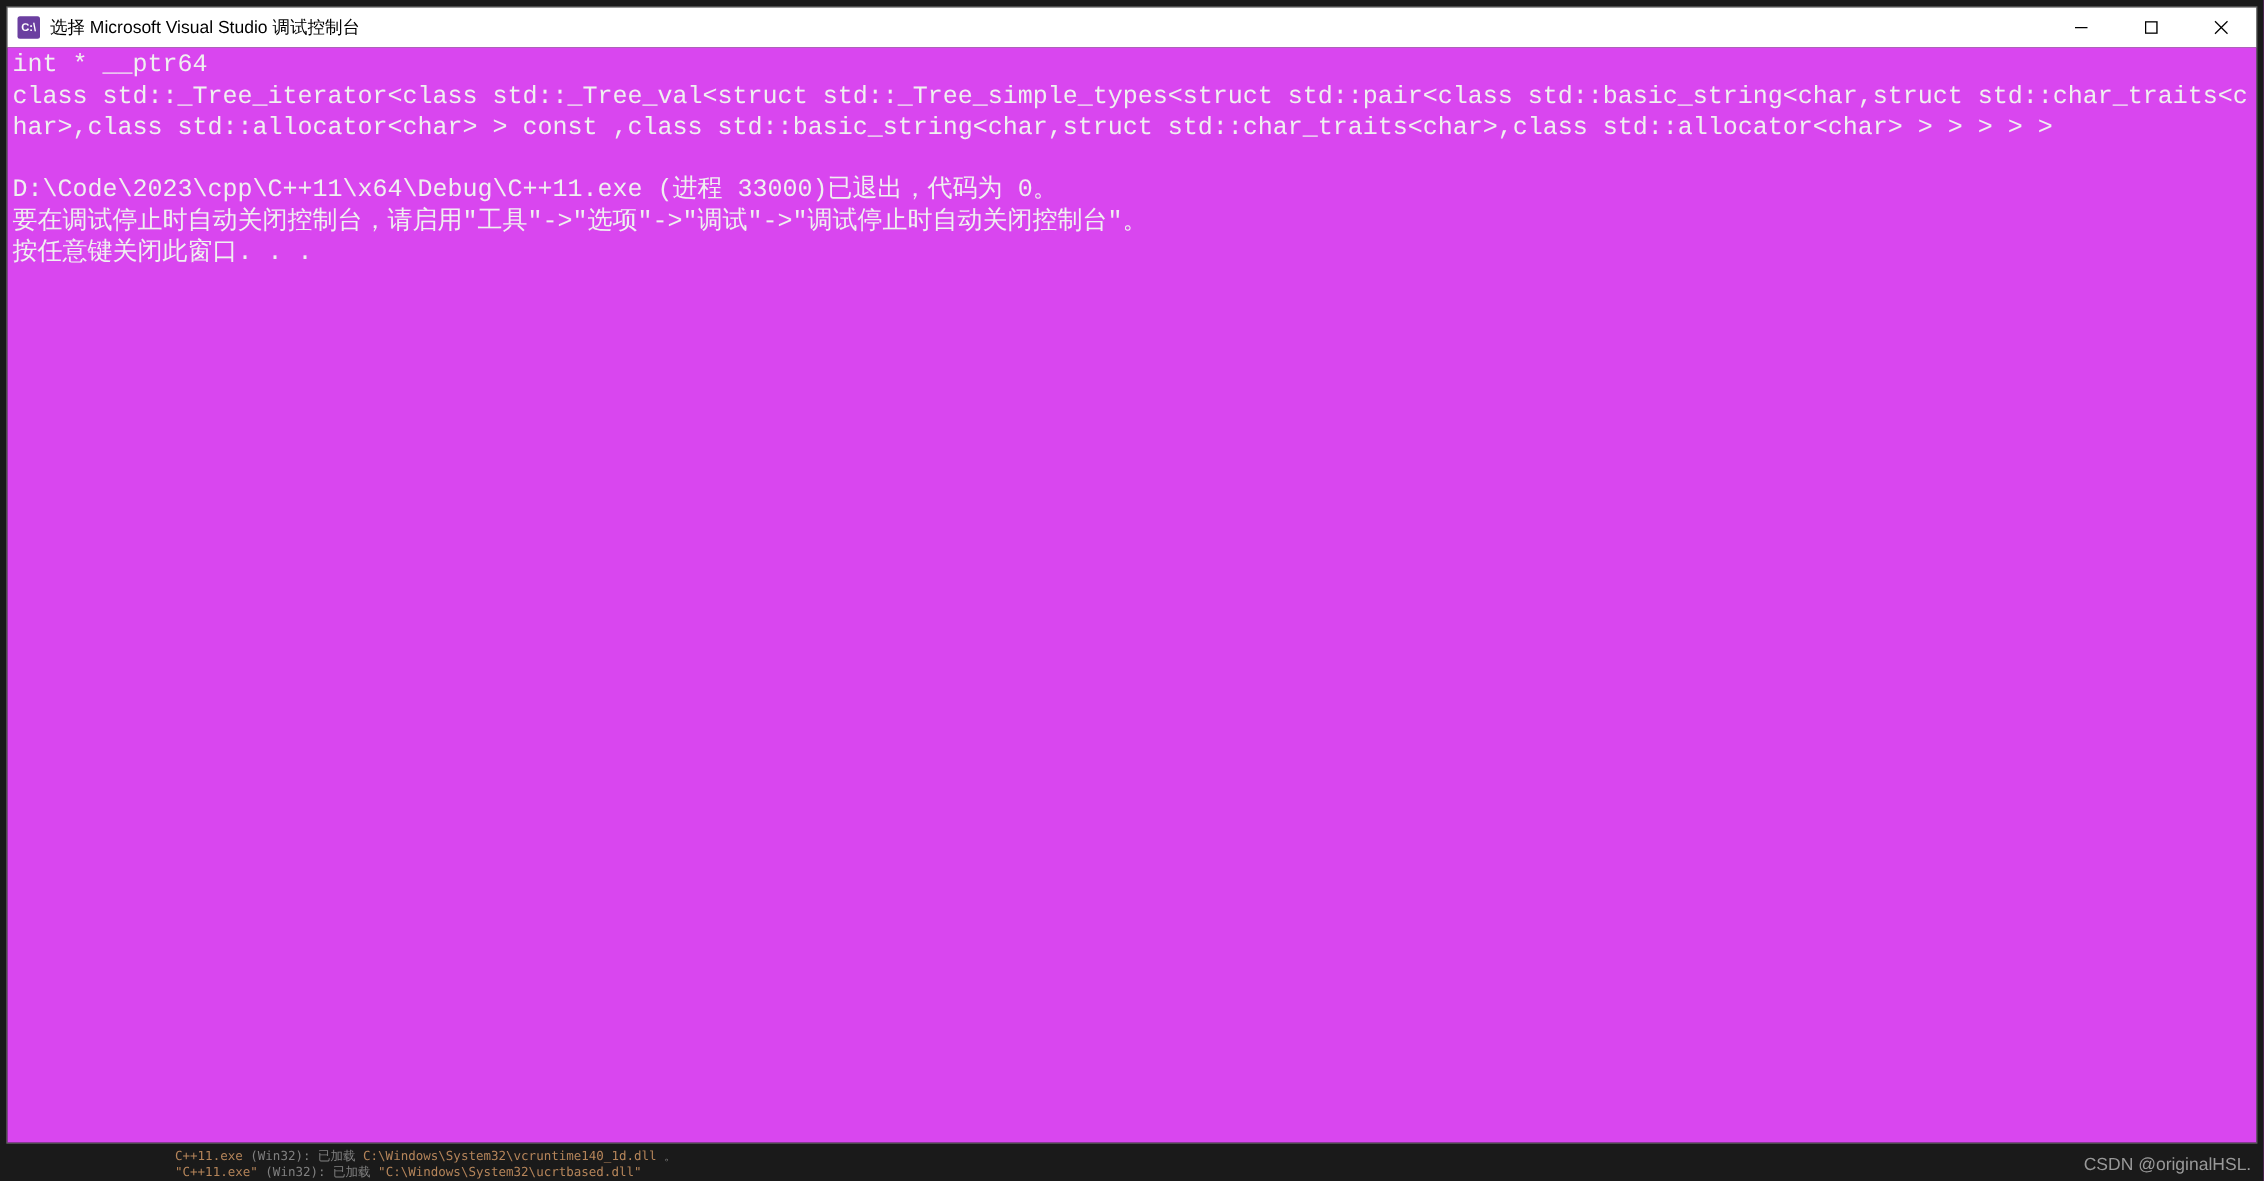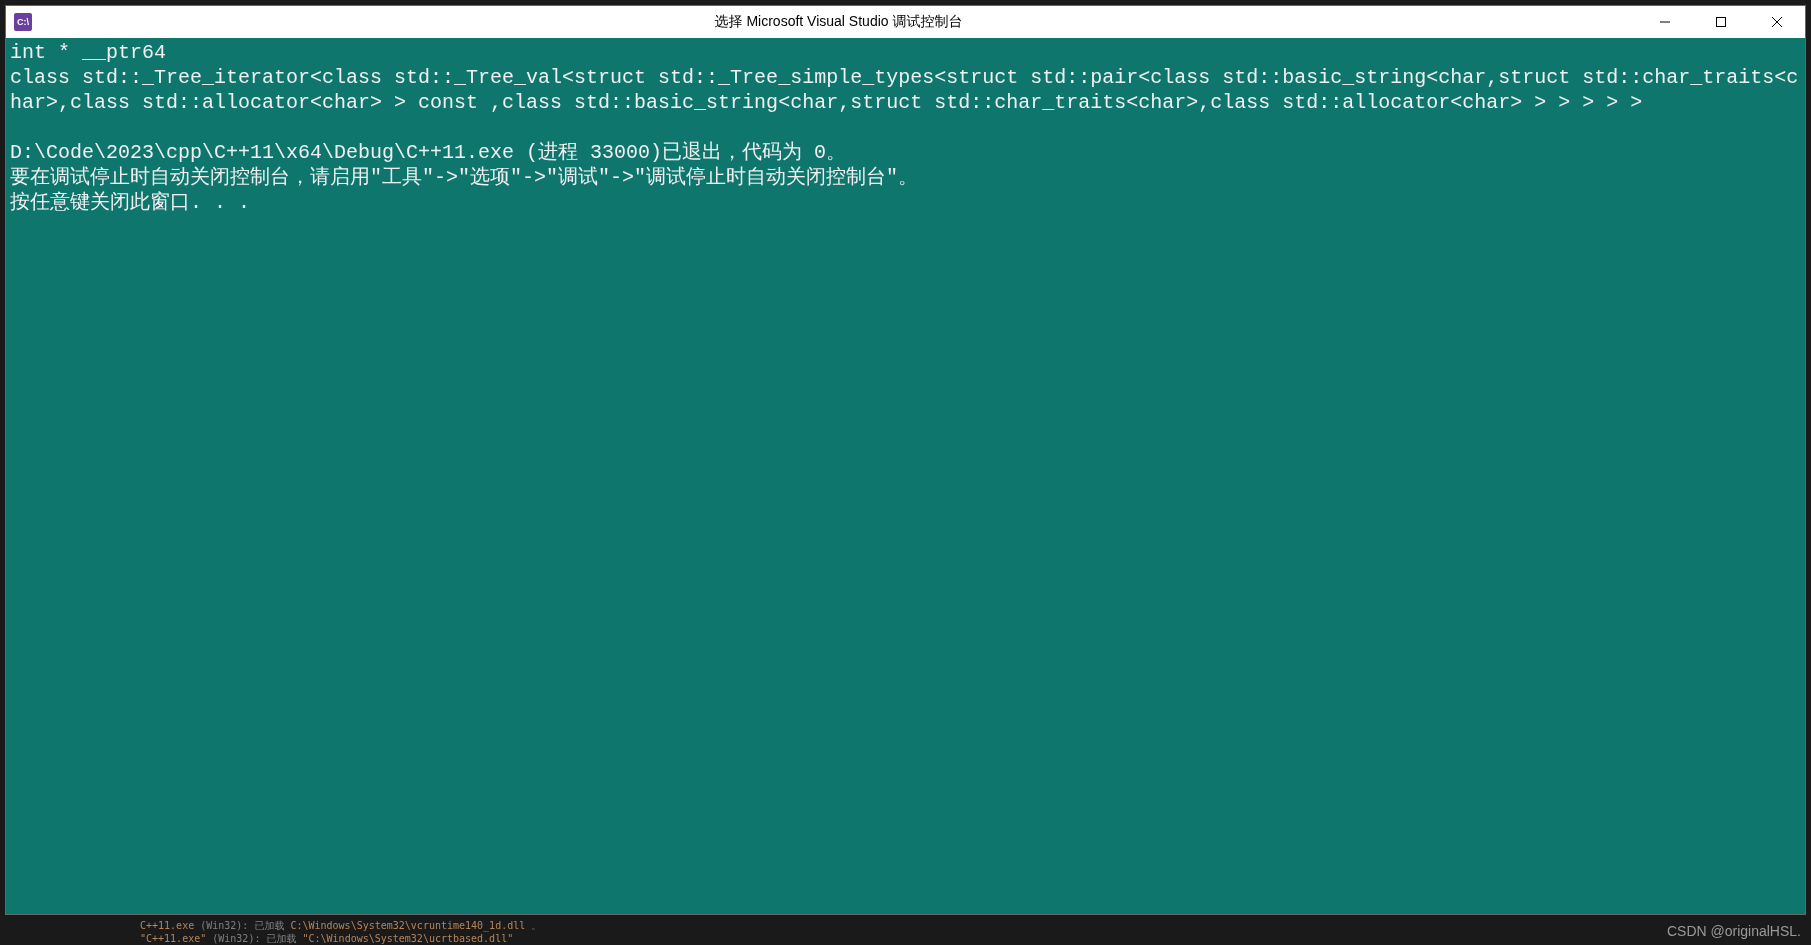--- a/index.html
+++ b/index.html
@@ -44,21 +44,20 @@
       font-size: 9px;
       font-weight: bold;
       display: flex;
       align-items: center;
       justify-content: center;
       margin-right: 8px;
       border-radius: 2px;
     }
     .titlebar-title {
       flex: 1;
-      text-align: center;
     }
     .titlebar-controls {
       display: flex;
       height: 100%;
     }
     .titlebar-btn {
       width: 56px;
       height: 100%;
       display: flex;
       align-items: center;
@@ -91,21 +90,21 @@
       position: absolute;
       bottom: 0;
       left: 0;
       width: 8px;
       height: 8px;
       border: 1px solid #000;
       background: #fff;
     }
     .console-area {
       flex: 1;
-      background: #0f766e;
+      background: #d946ef;
       color: #f0f0f0;
       font-family: Consolas, "Courier New", monospace;
       font-size: 20px;
       line-height: 1.25;
       padding: 2px 4px;
       white-space: pre-wrap;
       word-break: break-all;
       overflow: hidden;
     }
     .watermark {

